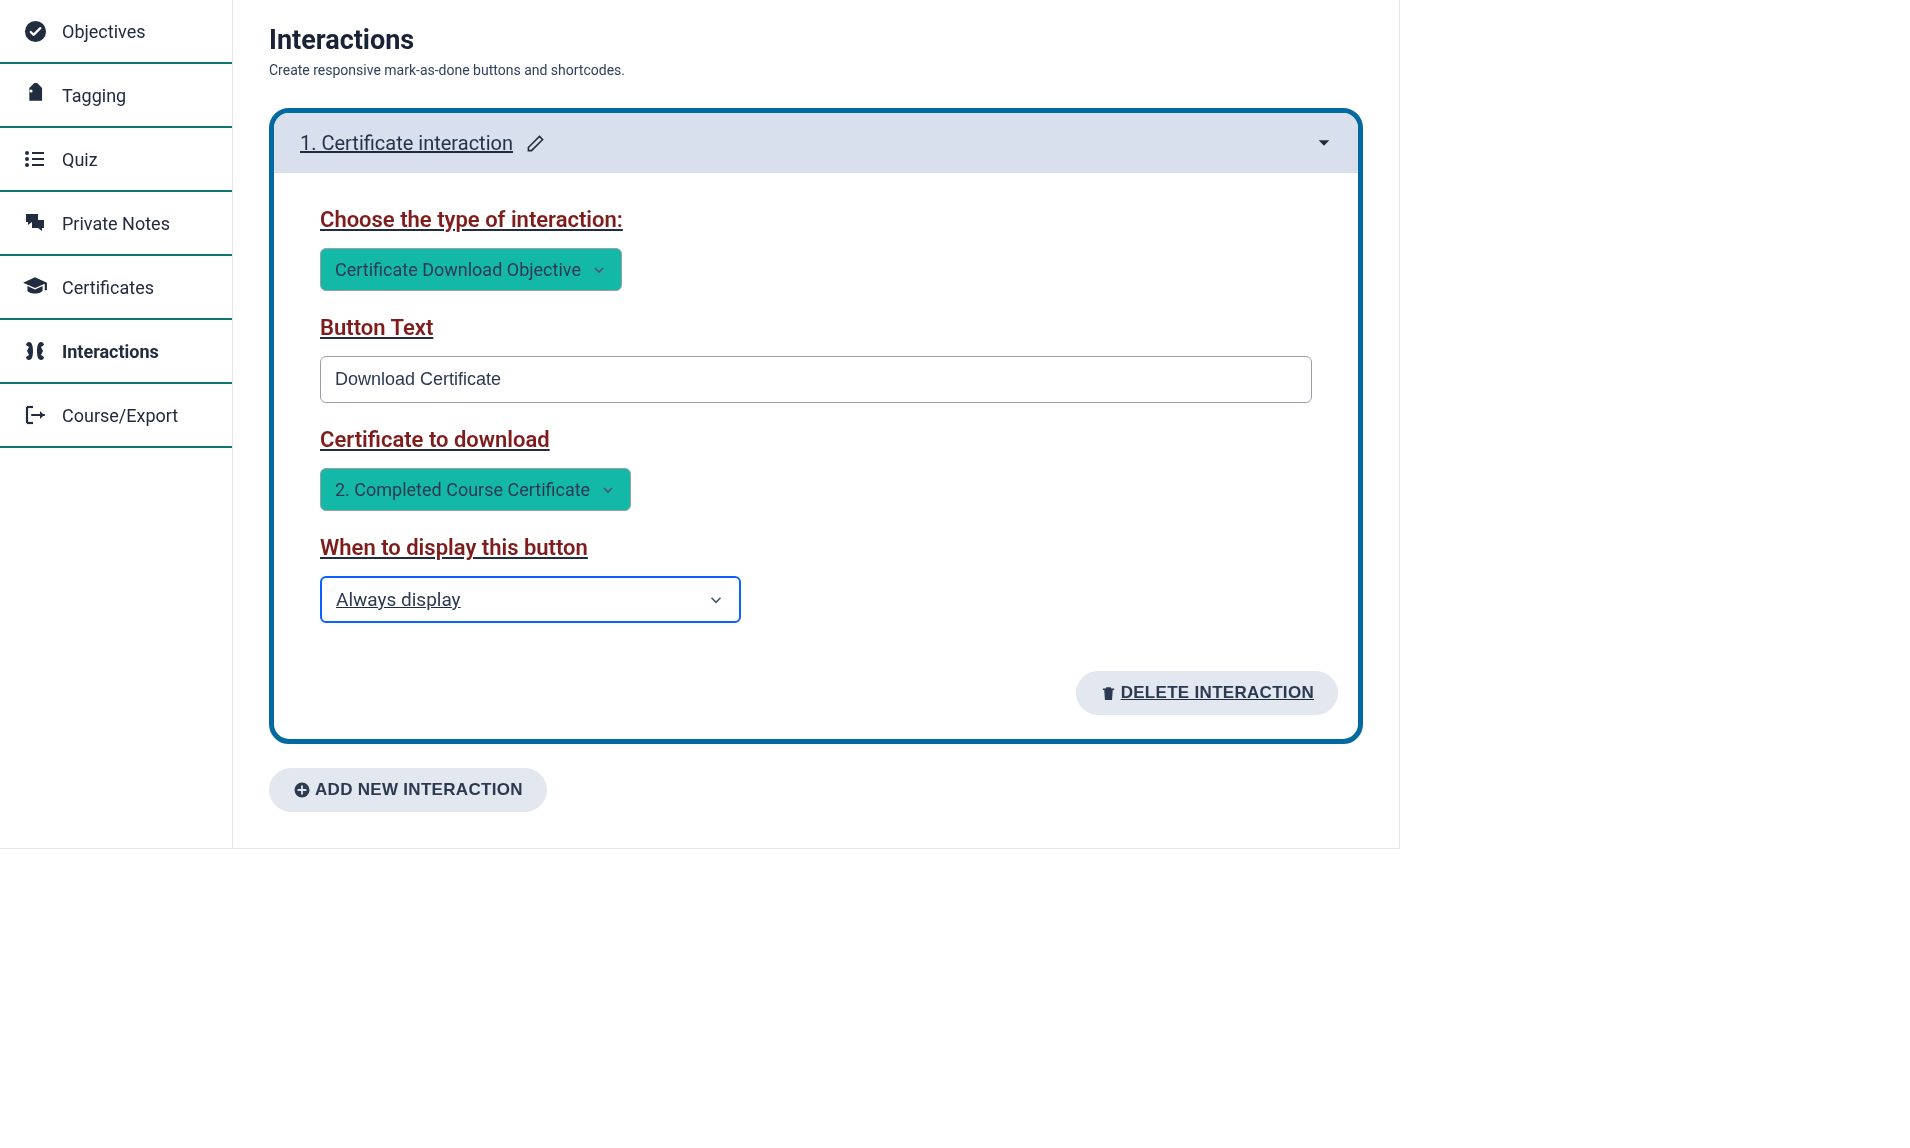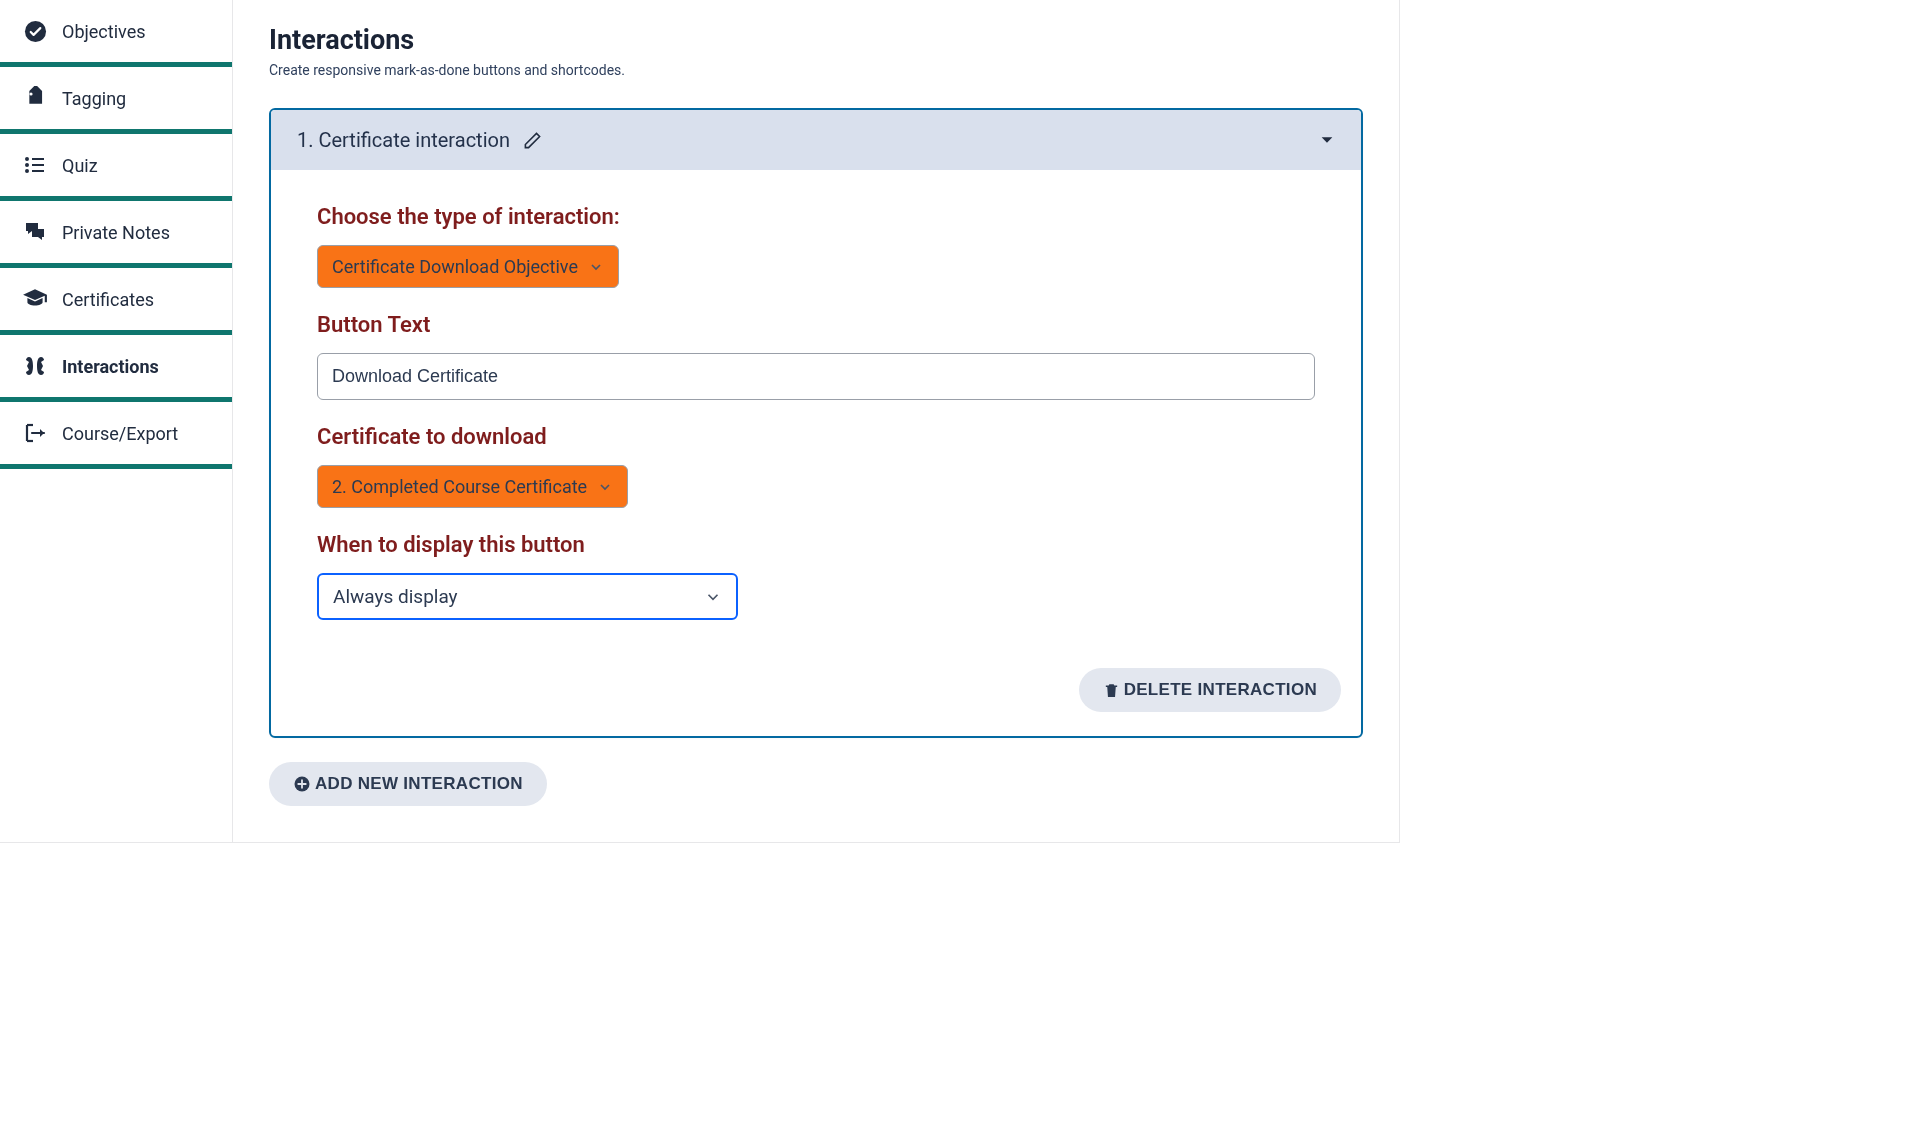--- a/index.html
+++ b/index.html
@@ -20,21 +20,21 @@
 .sidebar {
   width: 233px;
   flex-shrink: 0;
   border-right: 1px solid #e7e7e9;
 }
 .sidebar-item {
   display: flex;
   align-items: center;
   gap: 14px;
   padding: 18px 22px;
-  border-bottom: 5px solid #0f766e;
+  border-bottom: 2px solid #0f766e;
   color: #212c3f;
   cursor: pointer;
 }
 .sidebar-item.active .sidebar-label {
   font-weight: 700;
 }
 .sidebar-icon {
   width: 26px;
   height: 26px;
   display: flex;
@@ -55,24 +55,25 @@
   font-weight: 700;
   color: #1a2335;
   margin-bottom: 6px;
 }
 .page-subtitle {
   font-size: 14px;
   color: #30415e;
   margin-bottom: 30px;
 }
 .card {
-  border: 2px solid #0369a1;
-  border-radius: 6px;
+  border: 5px solid #0369a1;
+  border-radius: 20px;
   overflow: hidden;
   box-shadow: 0 1px 2px rgba(0,0,0,0.03);
+  text-decoration: underline;
 }
 .card-header {
   background: #d9e0ed;
   display: flex;
   align-items: center;
   justify-content: space-between;
   padding: 18px 26px;
 }
 .card-header-left {
   display: flex;
@@ -109,21 +110,21 @@
 .select {
   display: inline-flex;
   align-items: center;
   gap: 10px;
   border: 1px solid #999fa8;
   border-radius: 6px;
   padding: 10px 14px;
   font-size: 18px;
   color: #2c3a51;
   cursor: pointer;
-  background: #f97316;
+  background: #14b8a6;
 }
 .text-input {
   width: 100%;
   border: 1px solid #999fa8;
   border-radius: 6px;
   padding: 12px 14px;
   font-size: 18px;
   color: #2c3a51;
   background: #fff;
 }

